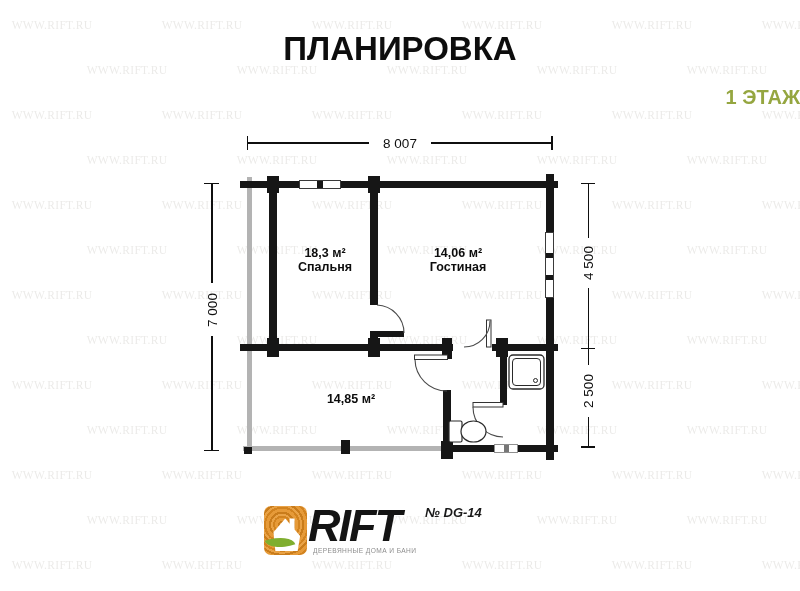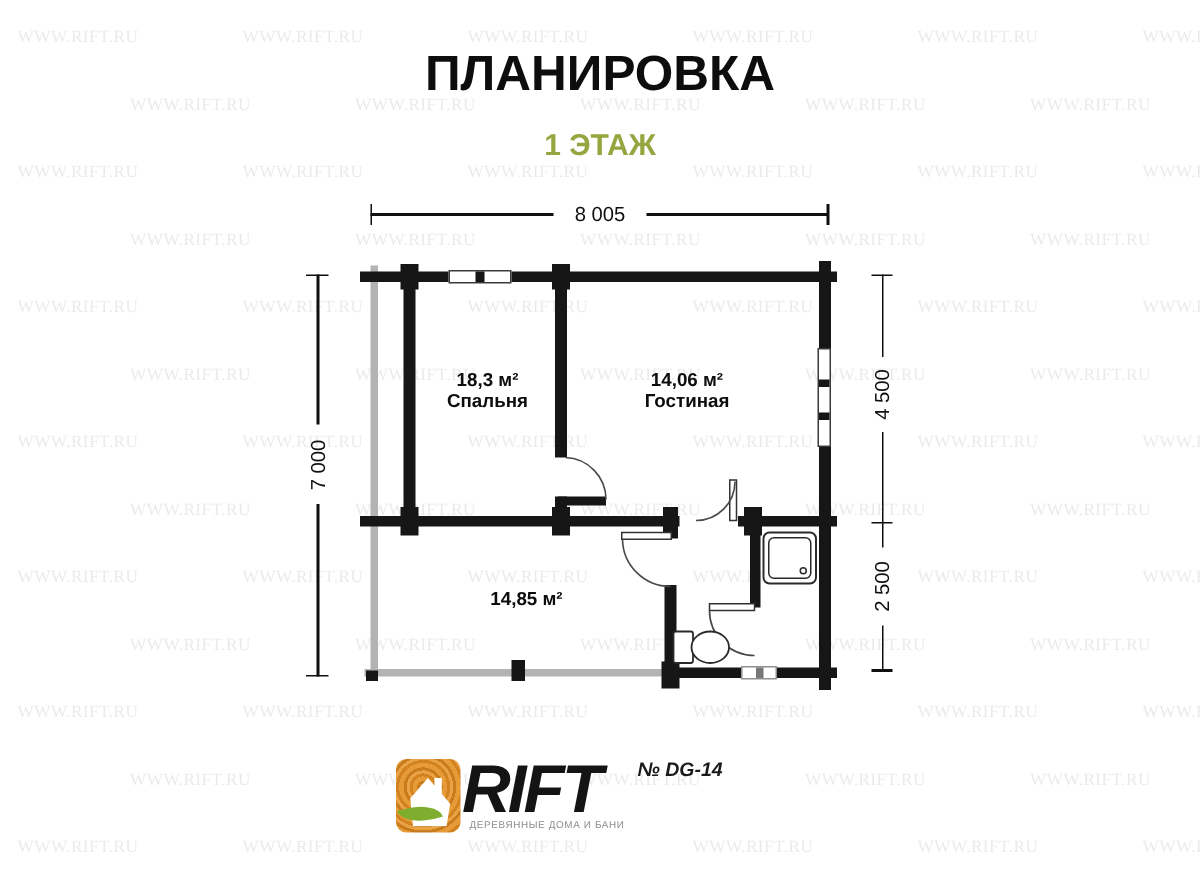--- a/index.html
+++ b/index.html
@@ -6,21 +6,21 @@
   .page{position:relative;width:800px;height:591px;background:#fff;overflow:hidden;
         font-family:"Liberation Sans","DejaVu Sans",sans-serif;color:#111;}
   .abs{position:absolute;}
   
   #wm-layer{position:absolute;inset:0;z-index:1;pointer-events:none;font-family:Liberation Serif, serif;}
   #wm-layer span{position:absolute;transform:translate(-50%,-50%);
      font-size:11.5px;letter-spacing:.3px;color:#6b6455;opacity:.13;white-space:nowrap;}
   
   .title{left:0;top:30px;width:800px;text-align:center;font-size:33px;font-weight:bold;
          letter-spacing:0;color:#0d0d0d;z-index:2;}
-  .subtitle{left:0;top:86px;width:800px;text-align:center;font-size:20px;font-weight:bold;
+  .subtitle{left:0;top:86px;width:800px;text-align:right;font-size:20px;font-weight:bold;
          color:var(--subtitle_green,#95a640);z-index:2;}
   
   .wall{position:absolute;background:var(--wall,#161616);z-index:3;}
   .gray{position:absolute;background:var(--terrace_gray,#b3b3b3);z-index:2;}
   .window{position:absolute;background:#fff;border:1px solid #3a3a3a;z-index:4;box-sizing:border-box;}
   .wtick{position:absolute;background:#161616;}
   svg.overlay{position:absolute;left:0;top:0;z-index:5;}
   
   .dline{position:absolute;background:#0f0f0f;z-index:2;}
   .dlabel{position:absolute;transform:translate(-50%,-50%);font-size:13.5px;color:#0f0f0f;
@@ -187,21 +187,21 @@
     <div>Гостиная</div>
   </div>
   <div class="roomlabel" style="left:351px;top:399px;">
     <div>14,85 м²</div>
   </div>
 
   <div class="dline" style="left:247px;top:142px;width:122px;height:1.5px;"></div>
   <div class="dline" style="left:431px;top:142px;width:121px;height:1.5px;"></div>
   <div class="dline" style="left:246.5px;top:136px;width:1.5px;height:14px;"></div>
   <div class="dline" style="left:551px;top:136px;width:1.5px;height:14px;"></div>
-  <div class="dlabel" style="left:400px;top:143px;">8 005</div>
+  <div class="dlabel" style="left:400px;top:143px;">8 007</div>
 
   <div class="dline" style="left:211px;top:183px;width:1.5px;height:100px;"></div>
   <div class="dline" style="left:211px;top:336px;width:1.5px;height:115px;"></div>
   <div class="dline" style="left:204px;top:182.5px;width:15px;height:1.5px;"></div>
   <div class="dline" style="left:204px;top:449.5px;width:15px;height:1.5px;"></div>
   <div class="dlabel rot" style="left:212px;top:310px;">7 000</div>
 
   <div class="dline" style="left:587.5px;top:183px;width:1.5px;height:55px;"></div>
   <div class="dline" style="left:587.5px;top:288px;width:1.5px;height:60px;"></div>
   <div class="dline" style="left:581px;top:182.5px;width:14px;height:1.5px;"></div>

